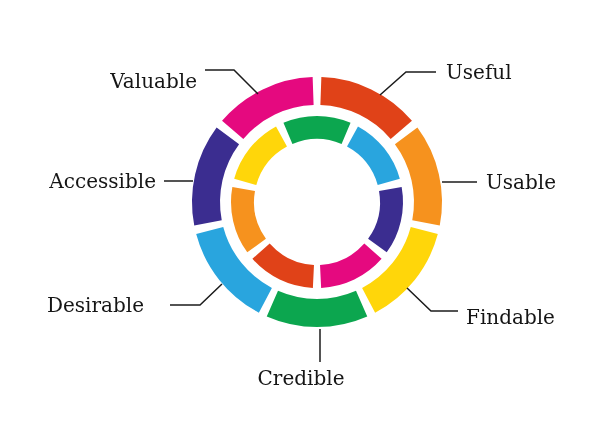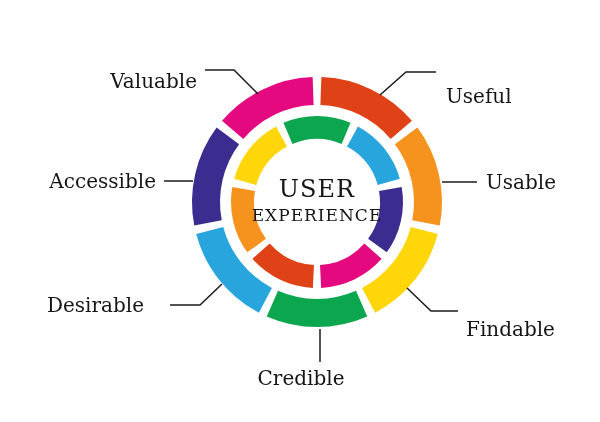--- a/index.html
+++ b/index.html
@@ -40,26 +40,22 @@
       <path d="M 234.17 178.86 A 86 86 0 0 1 276.02 126.39 L 286.98 146.61 A 63 63 0 0 0 256.32 185.05 Z" fill="#ffd60a"></path>
       <polyline points="436,72 406,72 380,95" fill="none" stroke="#1b1b1b" stroke-width="1.5"></polyline>
       <polyline points="477,182 442,182" fill="none" stroke="#1b1b1b" stroke-width="1.5"></polyline>
       <polyline points="458,311 431,311 407,288" fill="none" stroke="#1b1b1b" stroke-width="1.5"></polyline>
       <polyline points="320,362 320,329" fill="none" stroke="#1b1b1b" stroke-width="1.5"></polyline>
       <polyline points="170,305 200,305 222,284" fill="none" stroke="#1b1b1b" stroke-width="1.5"></polyline>
       <polyline points="164,181 193,181" fill="none" stroke="#1b1b1b" stroke-width="1.5"></polyline>
       <polyline points="205,70 234,70 258,94" fill="none" stroke="#1b1b1b" stroke-width="1.5"></polyline>
     </svg>
 
-  <div class="label" style="left: 446px; top: 72px; transform: translate(0px, -50%); margin-top: 24px;">Useful</div>
+  <div class="label" style="left: 446px; top: 72px; transform: translate(0px, -50%);">Useful</div>
   <div class="label" style="left: 486px; top: 182px; transform: translate(0px, -50%);">Usable</div>
-  <div class="label" style="left: 466px; top: 329px; transform: translate(0px, -50%);">Findable</div>
+  <div class="label" style="left: 466px; top: 317px; transform: translate(0px, -50%);">Findable</div>
   <div class="label" style="left: 301px; top: 378px; transform: translate(-50%, -50%);">Credible</div>
   <div class="label" style="left: 144px; top: 305px; transform: translate(-100%, -50%);">Desirable</div>
   <div class="label" style="left: 156px; top: 181px; transform: translate(-100%, -50%);">Accessible</div>
   <div class="label" style="left: 197px; top: 70px; transform: translate(-100%, -50%); margin-top: 11px;">Valuable</div>
 
-  <div class="center-text">
-    <div class="center-line1">USER</div>
-    <div class="center-line2">EXPERIENCE</div>
-  </div>
 
 </div>
 
 </body></html>

